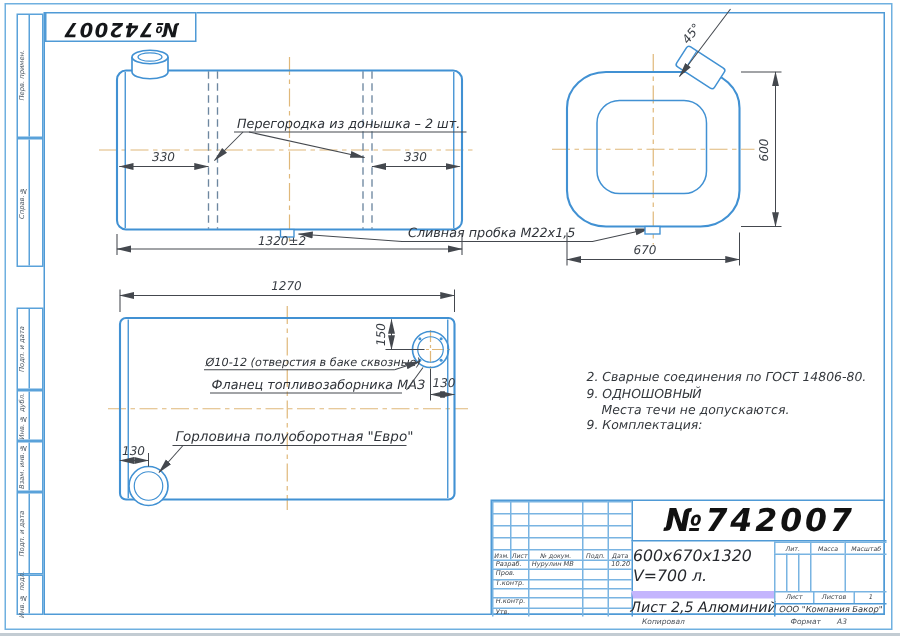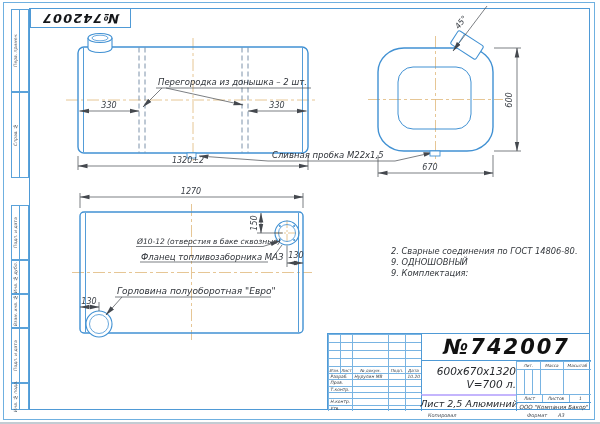--- a/index.html
+++ b/index.html
@@ -41,23 +41,23 @@
   .grid i:nth-child(-n+0){border-top:none;}
   .chg{left:0;top:0;width:93px;height:32px;grid-template-columns:12px 12px 36px 17px 16px;grid-template-rows:repeat(4,8px);}
   .hdr{left:0;top:32px;width:93px;height:7px;grid-template-columns:12px 12px 36px 17px 16px;}
   .hdr i{font-size:4.2px;justify-content:center;color:#3d434a;}
   .sig{left:0;top:39px;width:93px;height:38px;grid-template-columns:24px 36px 17px 16px;grid-template-rows:repeat(6,1fr);}
   .sig i{font-size:4.4px;padding-left:1.5px;color:#3d434a;}
   .num{left:93px;top:0;width:170px;height:27px;border-left:1.3px solid #4f9ad6;border-bottom:1.3px solid #4f9ad6;
        display:flex;align-items:center;justify-content:center;
        font:italic 700 21px "DejaVu Sans",sans-serif;color:#111;letter-spacing:2px;}
   .size{left:93px;top:27px;width:95px;height:33px;border-left:1.3px solid #4f9ad6;
-        display:flex;flex-direction:column;align-items:flex-end;justify-content:center;
+        display:flex;flex-direction:column;align-items:flex-start;justify-content:center;
         font:italic 10.5px "DejaVu Sans",sans-serif;color:#26292e;line-height:13px;}
-  .mat{left:93px;top:60px;width:95px;height:17px;border-left:1.3px solid #4f9ad6;border-top:2px solid #c4b5fd;
+  .mat{left:93px;top:60px;width:95px;height:17px;border-left:1.3px solid #4f9ad6;border-top:5px solid #c4b5fd;
        display:flex;align-items:center;justify-content:center;
        font:italic 9.5px "DejaVu Sans",sans-serif;color:#26292e;white-space:nowrap;}
   .lmmh{left:188px;top:27px;width:75px;height:8px;grid-template-columns:24px 23px 28px;}
   .lmmh i{font-size:4.2px;justify-content:center;color:#3d434a;}
   .lmmv{left:188px;top:35px;width:75px;height:25px;grid-template-columns:8px 8px 8px 23px 28px;}
   .listrow{left:188px;top:60px;width:75px;height:8px;grid-template-columns:26px 27px 22px;}
   .listrow i{font-size:4.4px;justify-content:center;color:#3d434a;}
   .comp{left:188px;top:68px;width:75px;height:9px;border-left:1px solid #4f9ad6;border-top:1px solid #4f9ad6;
         display:flex;align-items:center;justify-content:center;
         font:italic 5.6px "DejaVu Sans",sans-serif;color:#33373c;white-space:nowrap;}
@@ -265,20 +265,21 @@
       <g stroke="#44484e" stroke-width="0.7">
         <line x1="115" y1="297" x2="271" y2="297"></line>
         <line x1="122" y1="297" x2="106" y2="315" marker-end="url(#arr)"></line>
       </g>
     </g>
   </svg>
 
   <div class="notes">
     <div>2. Сварные соединения по ГОСТ 14806-80.</div>
     <div>9. ОДНОШОВНЫЙ</div>
+    <div class="cont">Места течи не допускаются.</div>
     <div>9. Комплектация:</div>
   </div>
 
   <div class="tb">
 
     <div class="abs grid chg">
       <i></i>
         <i></i>
         <i></i>
         <i></i>

